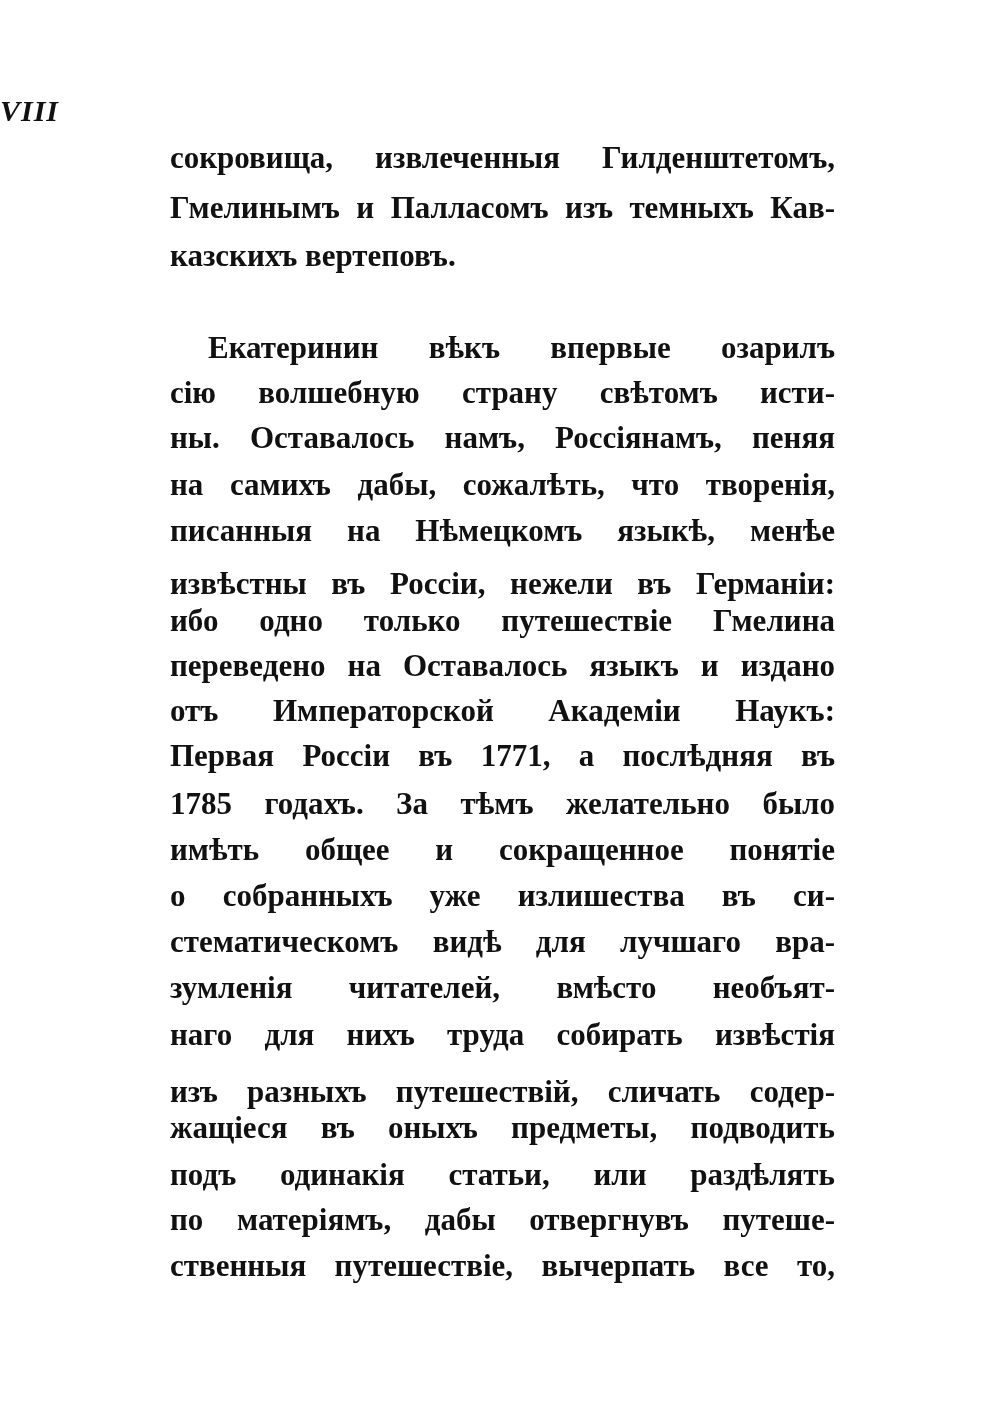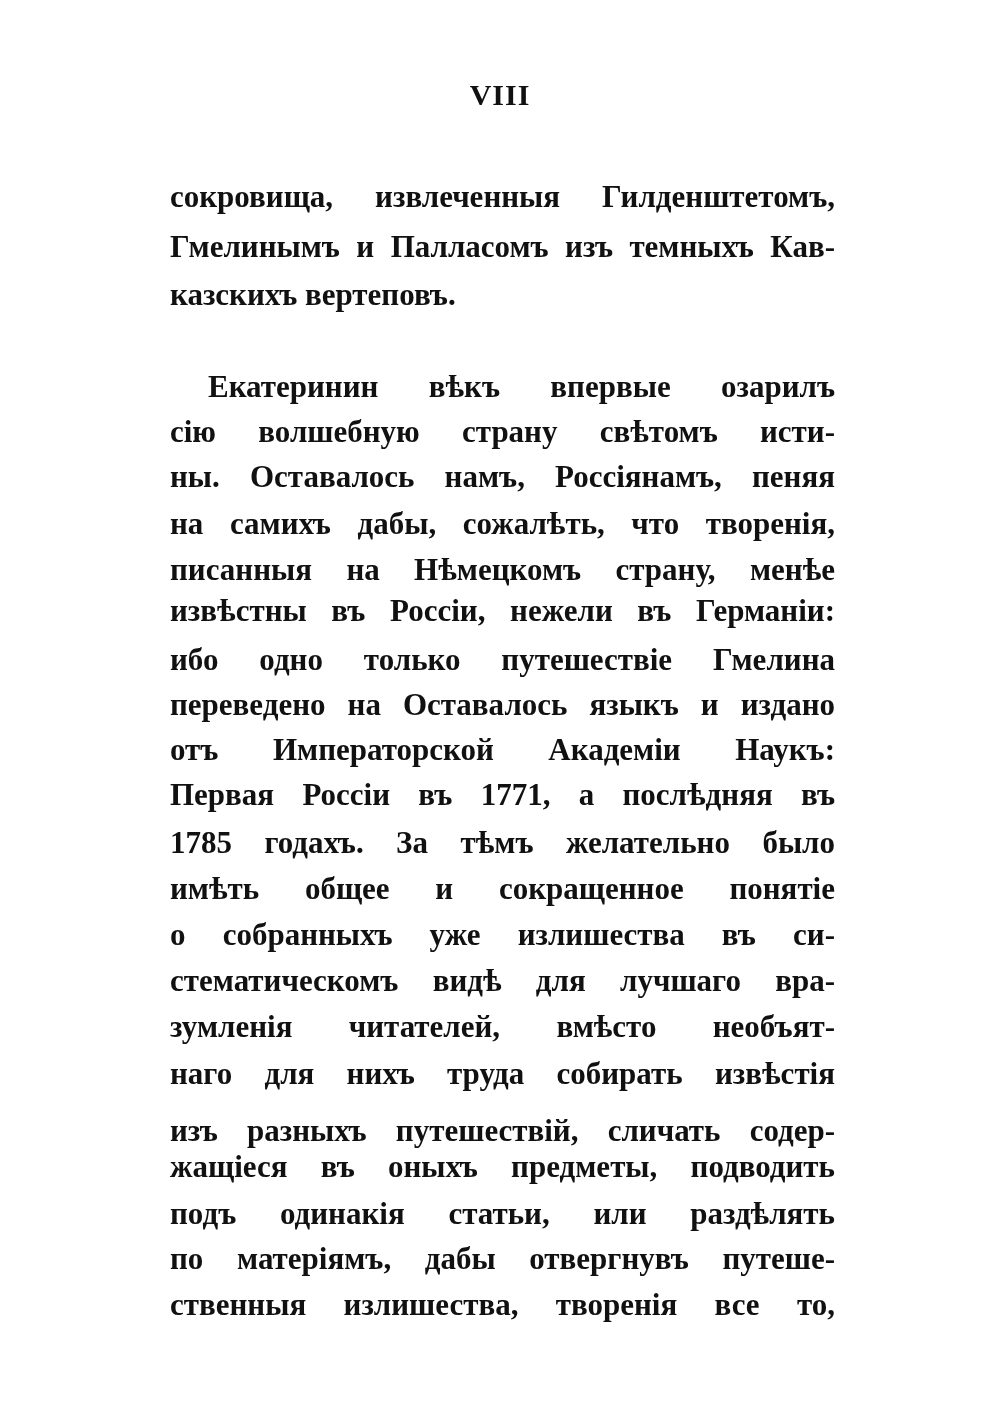--- a/index.html
+++ b/index.html
@@ -16,42 +16,41 @@
     color: #111111;
   }
   .page {
     position: absolute;
     left: 0; top: 0;
     width: 1000px; height: 1418px;
     background: #ffffff;
   }
   .page-number {
     position: absolute;
-    top: 78px;
+    top: 94px;
     left: 0;
     width: 1000px;
-    text-align: center;
     font-family: "Liberation Serif", serif;
     font-weight: bold;
     font-size: 30px;
     letter-spacing: 1px;
+    font-style: italic;
   }
   .line {
     position: absolute;
     left: 170px;
     width: 665px;
     height: 40px;
     font-family: "Liberation Serif", serif;
     font-size: 31px;
     line-height: 40px;
     white-space: nowrap;
     text-align: justify;
     text-align-last: justify;
     font-weight: bold;
-    margin-top: 39px;
   }
   .line.indent {
     left: 208px;
     width: 627px;
   }
   .line.short {
     text-align-last: left;
   }
 </style>
 </head>
@@ -65,32 +64,32 @@
     <div class="line" style="top:138px">сокровища, извлеченныя Гилденштетомъ,</div>
     <div class="line" style="top:188px">Гмелинымъ и Палласомъ изъ темныхъ Кав-</div>
     <div class="line short" style="top:236px">казскихъ  вертеповъ.</div>
   </div>
 
   <div>
     <div class="line indent" style="top:328px">Екатеринин вѣкъ впервые озарилъ</div>
     <div class="line" style="top:373px">сію волшебную страну свѣтомъ исти-</div>
     <div class="line" style="top:418px">ны. Оставалось намъ, Россіянамъ, пеняя</div>
     <div class="line" style="top:465px">на самихъ дабы, сожалѣть, что творенія,</div>
-    <div class="line" style="top:511px">писанныя на Нѣмецкомъ страну, менѣе</div>
-    <div class="line" style="top:552px">извѣстны въ Россіи, нежели въ Германіи:</div>
+    <div class="line" style="top:511px">писанныя на Нѣмецкомъ языкѣ, менѣе</div>
+    <div class="line" style="top:564px">извѣстны въ Россіи, нежели въ Германіи:</div>
     <div class="line" style="top:601px">ибо одно только путешествіе Гмелина</div>
     <div class="line" style="top:646px">переведено на Оставалось языкъ и издано</div>
     <div class="line" style="top:691px">отъ Императорской Академіи Наукъ:</div>
     <div class="line" style="top:736px">Первая Россіи въ 1771, а послѣдняя въ</div>
     <div class="line" style="top:784px">1785 годахъ. За тѣмъ желательно было</div>
     <div class="line" style="top:830px">имѣть общее и сокращенное понятіе</div>
     <div class="line" style="top:876px">о собранныхъ уже излишества въ си-</div>
     <div class="line" style="top:922px">стематическомъ видѣ для лучшаго вра-</div>
     <div class="line" style="top:968px">зумленія читателей, вмѣсто необъят-</div>
     <div class="line" style="top:1015px">наго для нихъ труда собирать извѣстія</div>
     <div class="line" style="top:1072px">изъ разныхъ путешествій, сличать содер-</div>
     <div class="line" style="top:1108px">жащіеся въ оныхъ предметы, подводить</div>
     <div class="line" style="top:1155px">подъ одинакія статьи, или раздѣлять</div>
     <div class="line" style="top:1200px">по матеріямъ, дабы отвергнувъ путеше-</div>
-    <div class="line" style="top:1246px">ственныя излишества, творенія все то,</div>
+    <div class="line" style="top:1246px">ственныя путешествіе, вычерпать все то,</div>
   </div>
 
 </div>
 
 </body></html>

